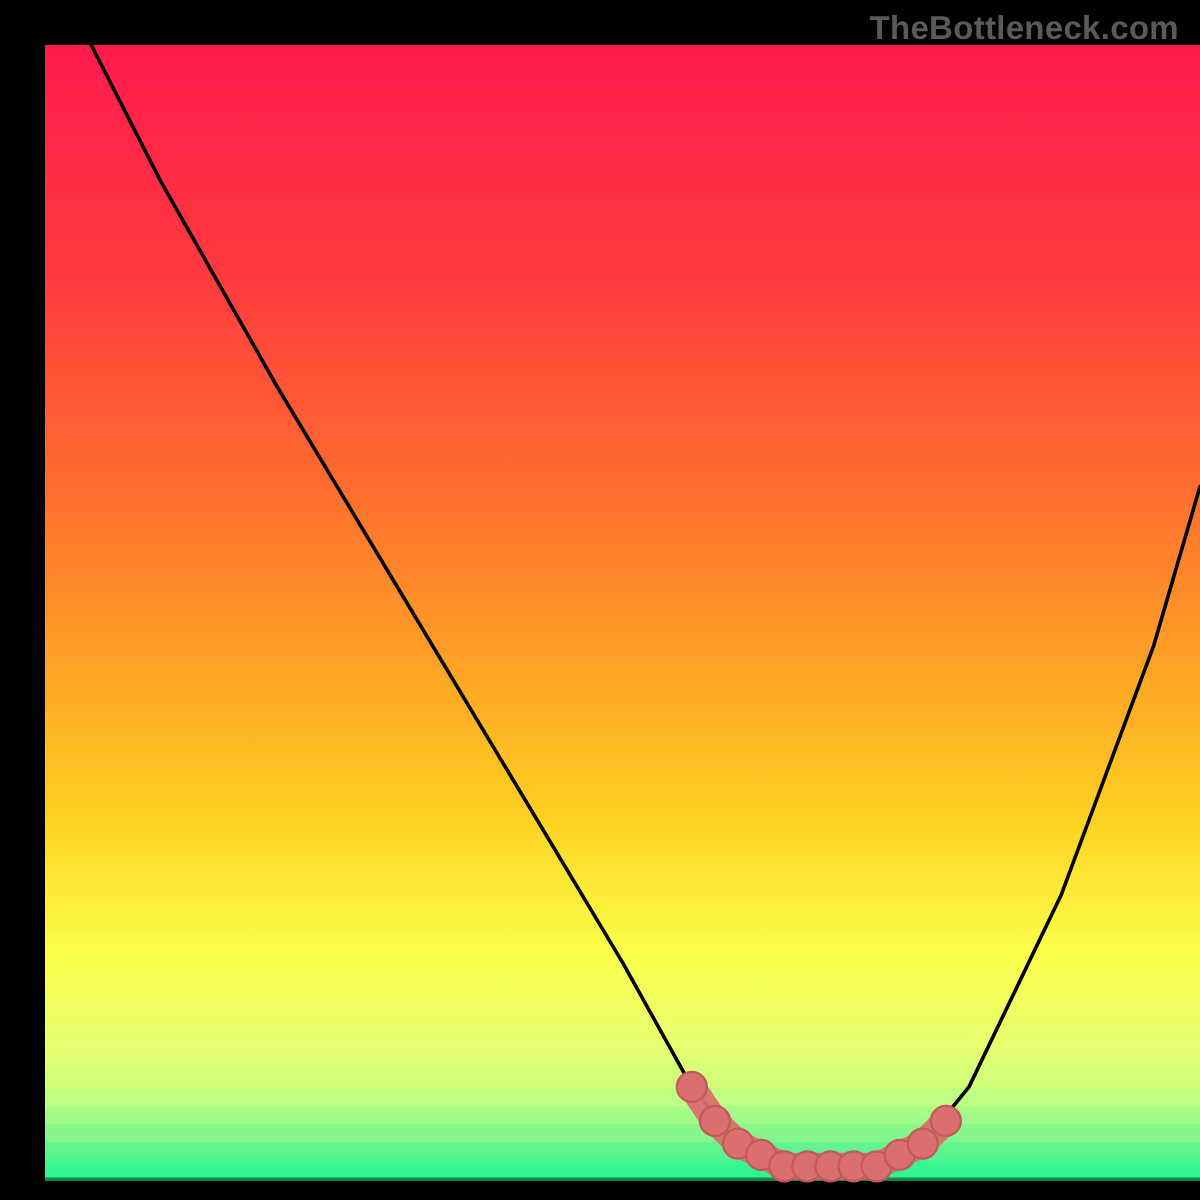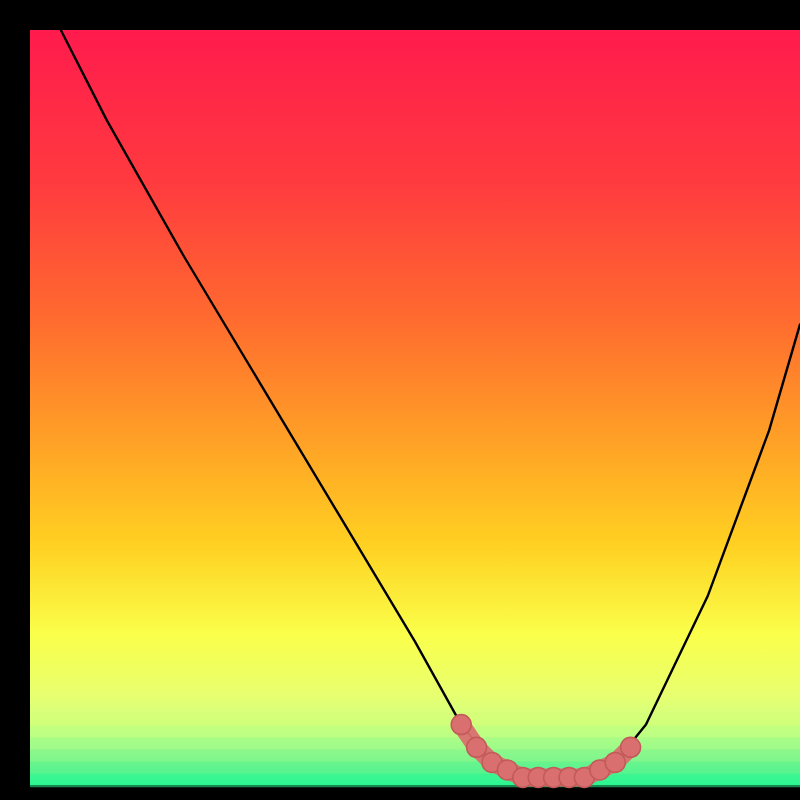--- a/index.html
+++ b/index.html
@@ -31,20 +31,21 @@
     position: absolute;
     left: 0;
     top: 0;
     display: block;
   }
 </style>
 </head>
 <body>
 
 <div class="stage">
+  <div class="watermark">TheBottleneck.com</div>
   <svg id="chart-svg" width="800" height="800" viewBox="0 0 800 800">
       <defs>
         <linearGradient id="bgGrad" x1="0" y1="0" x2="0" y2="1">
           <stop offset="0%" stop-color="#ff1b4d"></stop>
           <stop offset="20%" stop-color="#ff3a3f"></stop>
           <stop offset="38%" stop-color="#ff6a2f"></stop>
           <stop offset="55.00000000000001%" stop-color="#ffa326"></stop>
           <stop offset="68%" stop-color="#ffd021"></stop>
           <stop offset="80%" stop-color="#faff4a"></stop>
           <stop offset="88%" stop-color="#e8ff6f"></stop>

